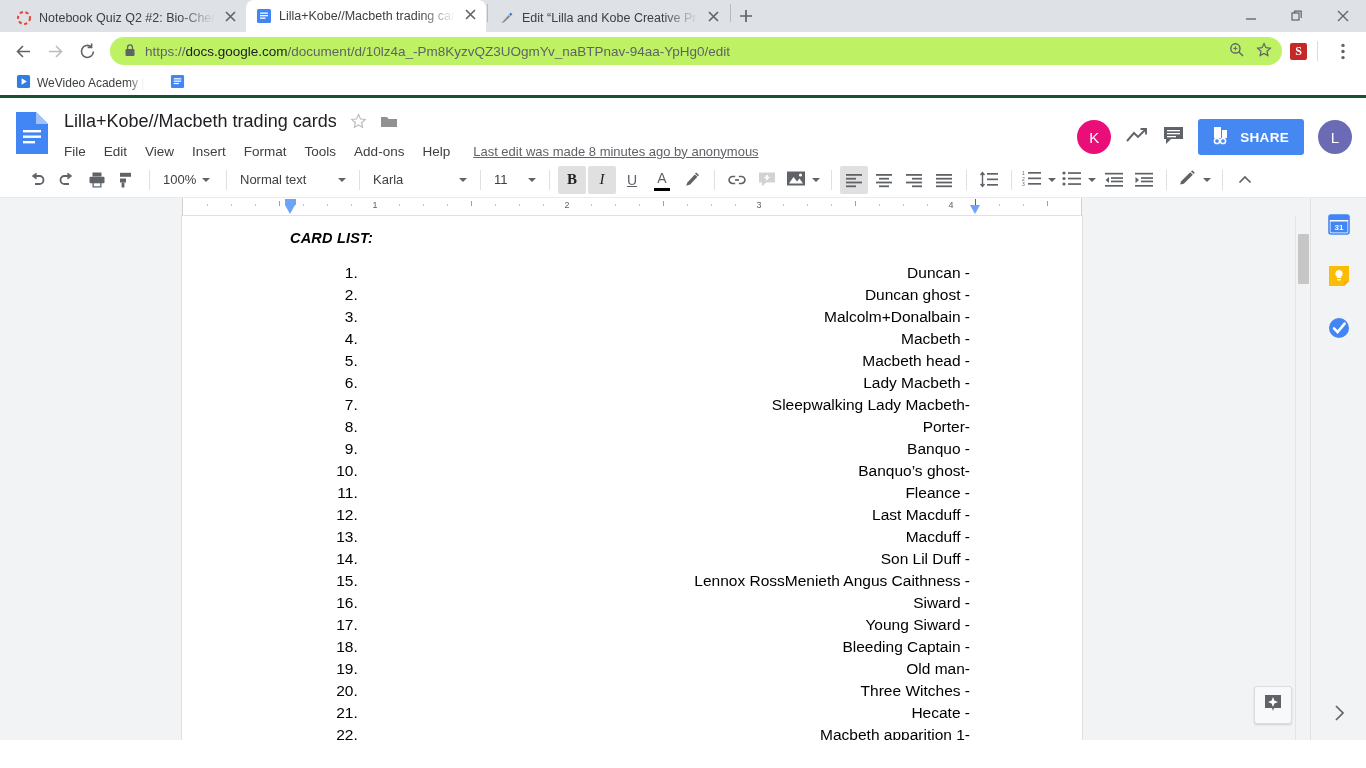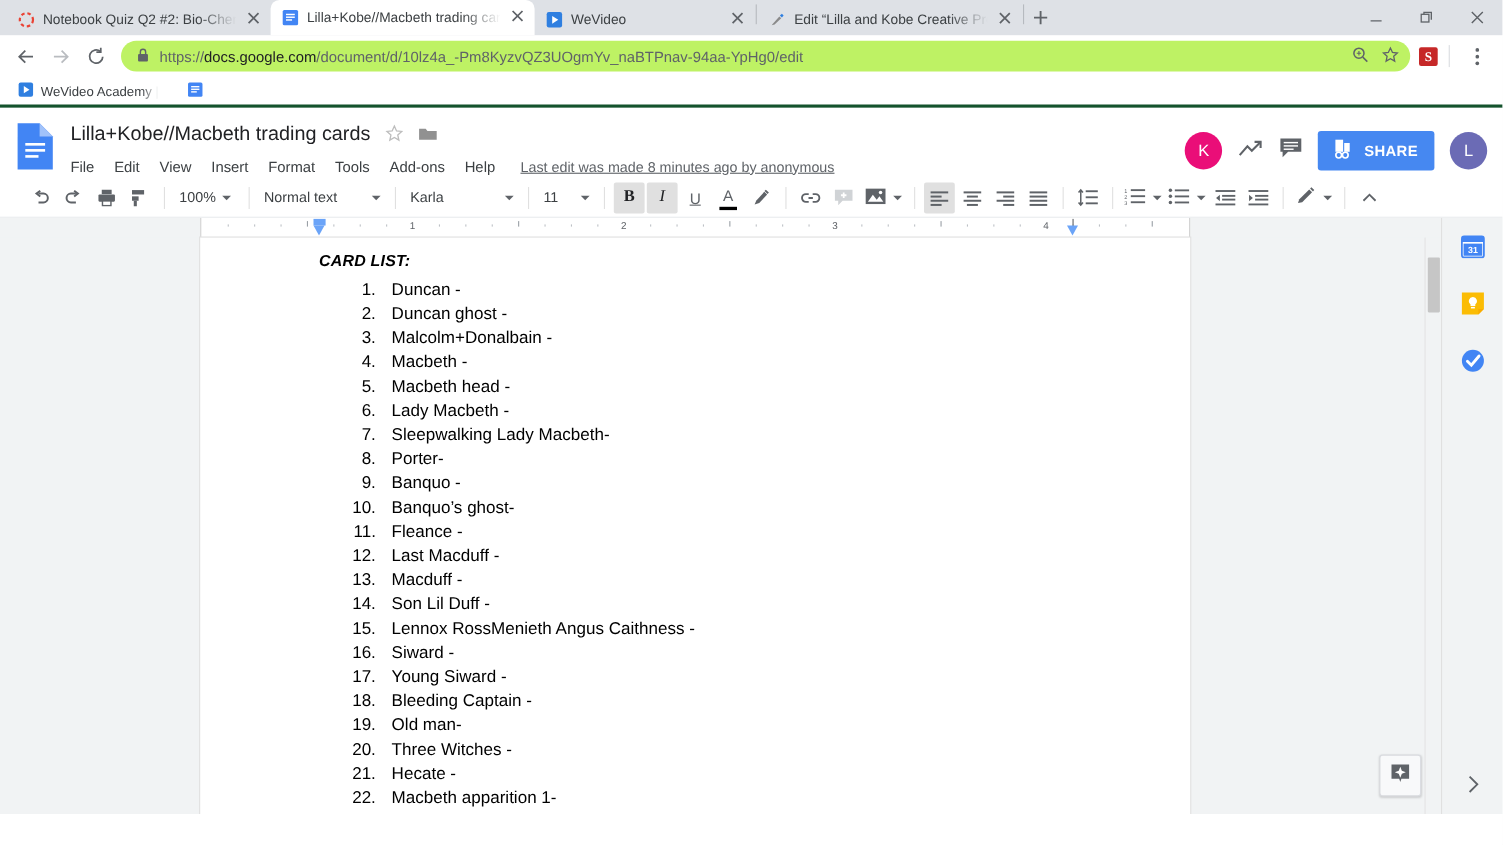--- a/index.html
+++ b/index.html
@@ -158,21 +158,21 @@
   .page-area { position: absolute; left: 0; right: 56px; top: 18px; bottom: 0; background: #f1f3f4; }
   .page {
     position: absolute; left: 182px; top: 0; width: 900px; bottom: 0; background: #fff;
     box-shadow: 0 0 0 1px #e0e0e0;
   }
   .page-inner { padding: 14px 96px 0 108px; }
   .card-heading {
     font-weight: bold; font-style: italic; font-size: 14.5px; color: #000;
     letter-spacing: .2px; margin-bottom: 7px;
   }
-  ol.card-list { margin: 0; padding-left: 56px; list-style: decimal; }
+  ol.card-list { margin: 16px; padding-left: 56px; list-style: decimal; text-align: right; }
   ol.card-list li {
     font-size: 15.5px; color: #000; line-height: 22px; padding-left: 10px;
     margin-bottom: 0px;
   }
 
   
   .vscroll {
     position: absolute; right: 56px; top: 18px; bottom: 0; width: 15px;
     background: #f1f3f4; border-left: 1px solid #e3e3e3;
   }
@@ -227,34 +227,20 @@
         </svg>
       </span>
       <span class="tab-title">Lilla+Kobe//Macbeth trading cards</span>
       <span class="tab-close">
         <svg width="11" height="11" viewBox="0 0 11 11">
             <path d="M1 1 L10 10 M10 1 L1 10" stroke="#5f6368" stroke-width="1.6"></path>
           </svg>
       </span>
     </div>
 
-    <div class="tab" style="min-width:200px">
-      <span class="favicon">
-        <svg width="16" height="16" viewBox="0 0 16 16">
-          <rect x="1" y="1" width="14" height="14" rx="2" fill="#2f7fe0"></rect>
-          <path d="M6 4.5 L11.5 8 L6 11.5 Z" fill="#fff"></path>
-        </svg>
-      </span>
-      <span class="tab-title">WeVideo</span>
-      <span class="tab-close">
-        <svg width="11" height="11" viewBox="0 0 11 11">
-            <path d="M1 1 L10 10 M10 1 L1 10" stroke="#5f6368" stroke-width="1.6"></path>
-          </svg>
-      </span>
-    </div>
 
     <div class="tab-sep"></div>
 
     <div class="tab" style="min-width:200px">
       <span class="favicon">
         <svg width="16" height="16" viewBox="0 0 16 16">
           <path d="M2.5 13 L4 11.2 L9.5 5 L11.2 6.6 L5.2 12.2 Z" fill="#8a8a8a"></path>
           <path d="M10 4.2 L11.8 2.6 L13.4 4.2 L11.8 5.9 Z" fill="#2f7fe0"></path>
         </svg>
       </span>

